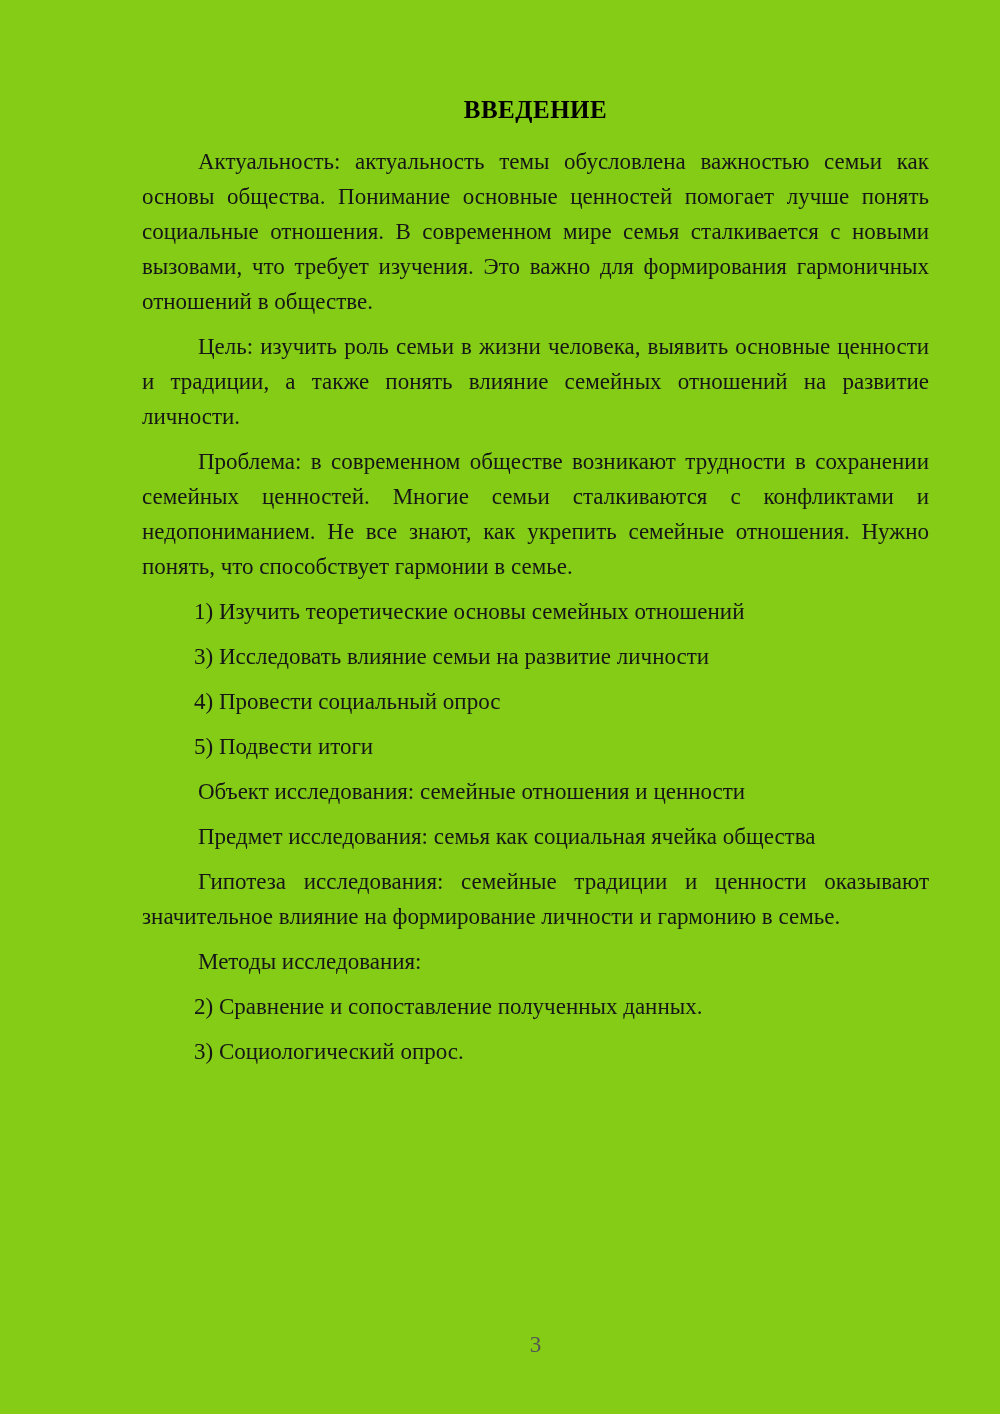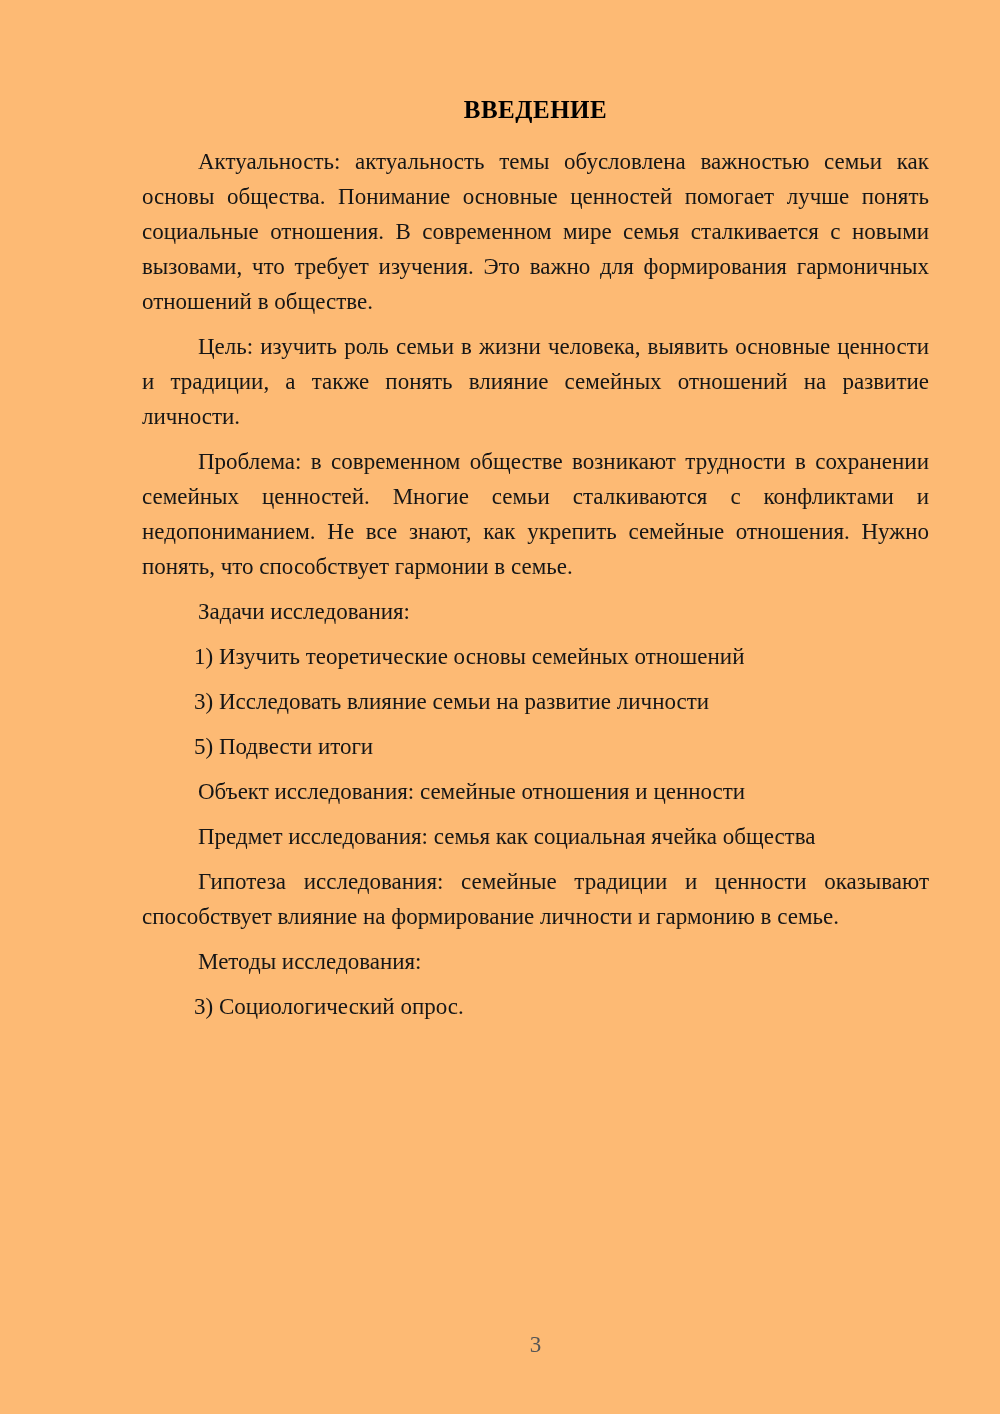--- a/index.html
+++ b/index.html
@@ -4,21 +4,21 @@
 <style>
   html, body {
     margin: 0;
     padding: 0;
     background: #ffffff;
   }
   .page {
     position: relative;
     width: 1000px;
     height: 1414px;
-    background: #fdba74;
+    background: #84cc16;
     overflow: hidden;
     font-family: "Liberation Serif", "DejaVu Serif", serif;
     color: #161616;
   }
   .content {
     position: absolute;
     left: 142px;
     top: 97px;
     width: 787px;
   }
@@ -64,38 +64,39 @@
   <div class="content">
 
     <h1 class="doc-title">ВВЕДЕНИЕ</h1>
 
     <p class="para justify">Актуальность: актуальность темы обусловлена важностью семьи как основы общества. Понимание основные ценностей помогает лучше понять социальные отношения. В современном мире семья сталкивается с новыми вызовами, что требует изучения. Это важно для формирования гармоничных отношений в обществе.</p>
 
     <p class="para justify">Цель: изучить роль семьи в жизни человека, выявить основные ценности и традиции, а также понять влияние семейных отношений на развитие личности.</p>
 
     <p class="para justify">Проблема: в современном обществе возникают трудности в сохранении семейных ценностей. Многие семьи сталкиваются с конфликтами и недопониманием. Не все знают, как укрепить семейные отношения. Нужно понять, что способствует гармонии в семье.</p>
 
-    <p class="para indent">Задачи исследования:</p>
 
     <p class="para list">1) Изучить теоретические основы семейных отношений</p>
 
 
     <p class="para list">3) Исследовать влияние семьи на развитие личности</p>
 
+    <p class="para list">4) Провести социальный опрос</p>
 
     <p class="para list">5) Подвести итоги</p>
 
     <p class="para justify">Объект исследования: семейные отношения и ценности</p>
 
     <p class="para justify">Предмет исследования: семья как социальная ячейка общества</p>
 
-    <p class="para justify">Гипотеза исследования: семейные традиции и ценности оказывают способствует влияние на формирование личности и гармонию в семье.</p>
+    <p class="para justify">Гипотеза исследования: семейные традиции и ценности оказывают значительное влияние на формирование личности и гармонию в семье.</p>
 
     <p class="para indent">Методы исследования:</p>
 
 
+    <p class="para list">2) Сравнение и сопоставление полученных данных.</p>
 
     <p class="para list">3) Социологический опрос.</p>
 
   </div>
 
   <div class="page-number">3</div>
 </div>
 
 </body></html>

